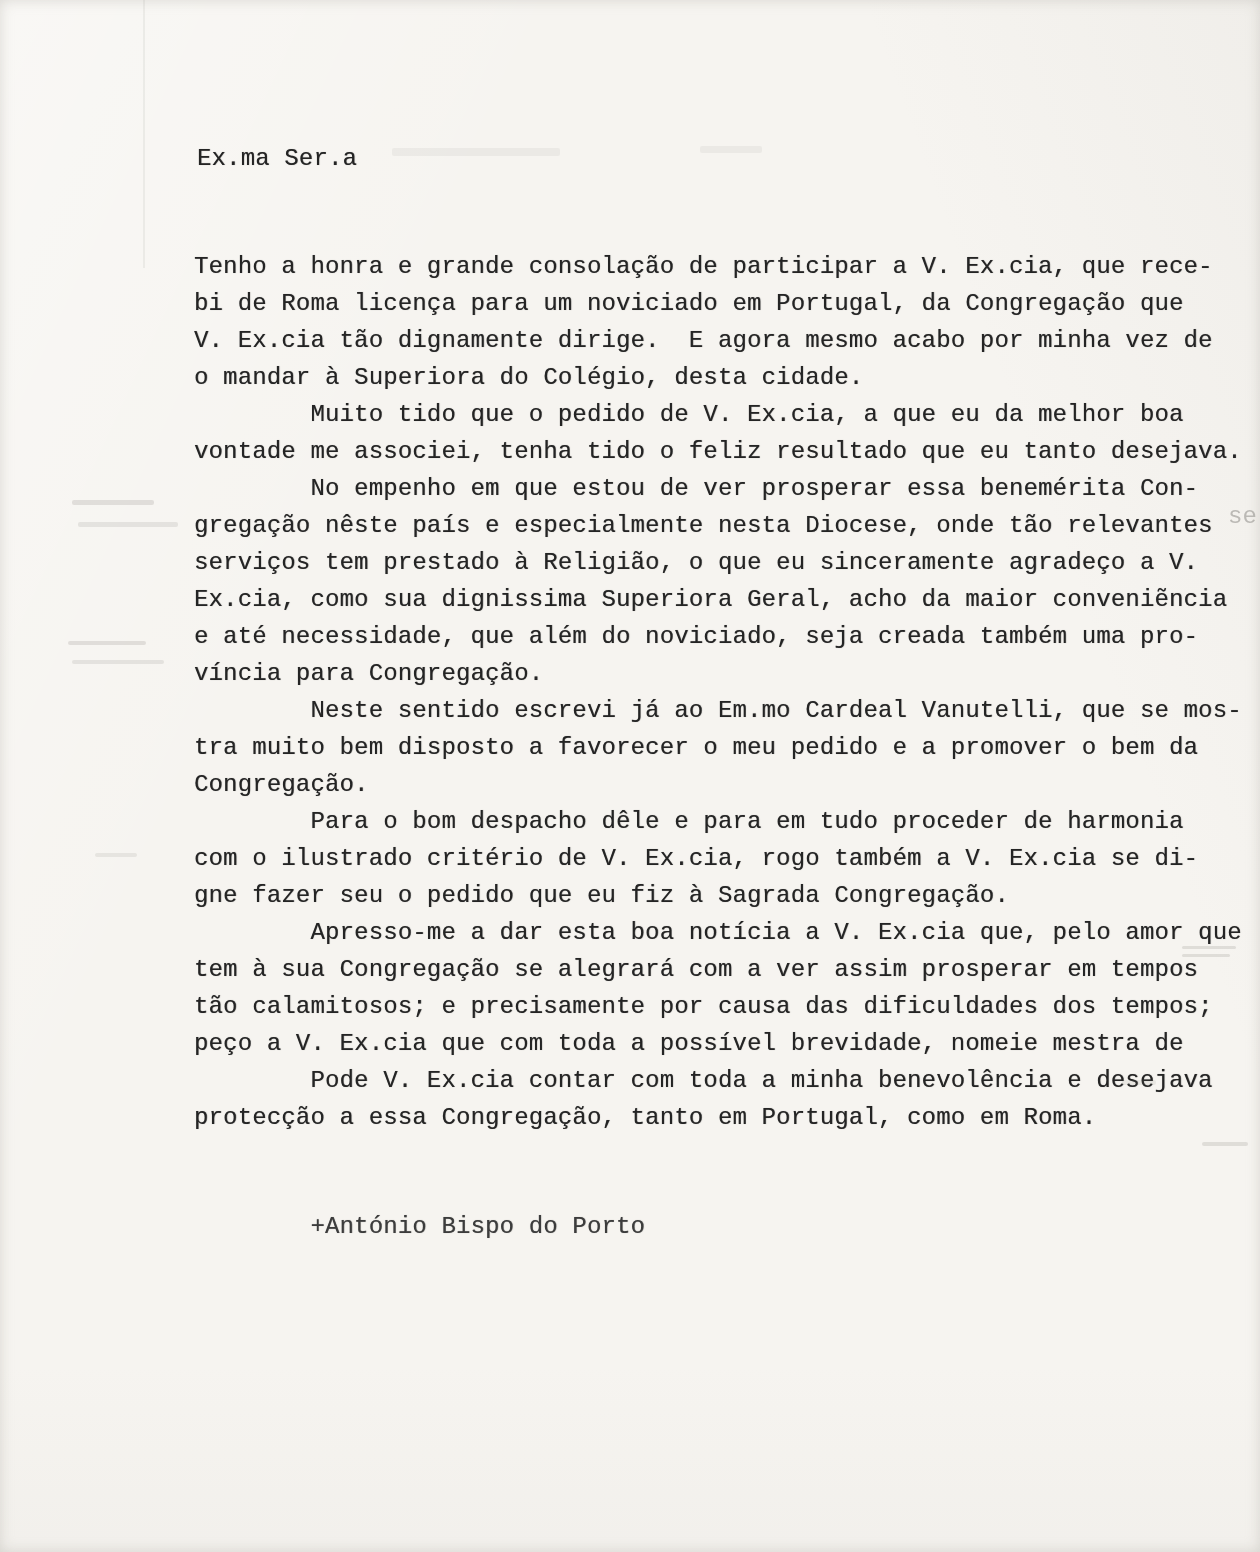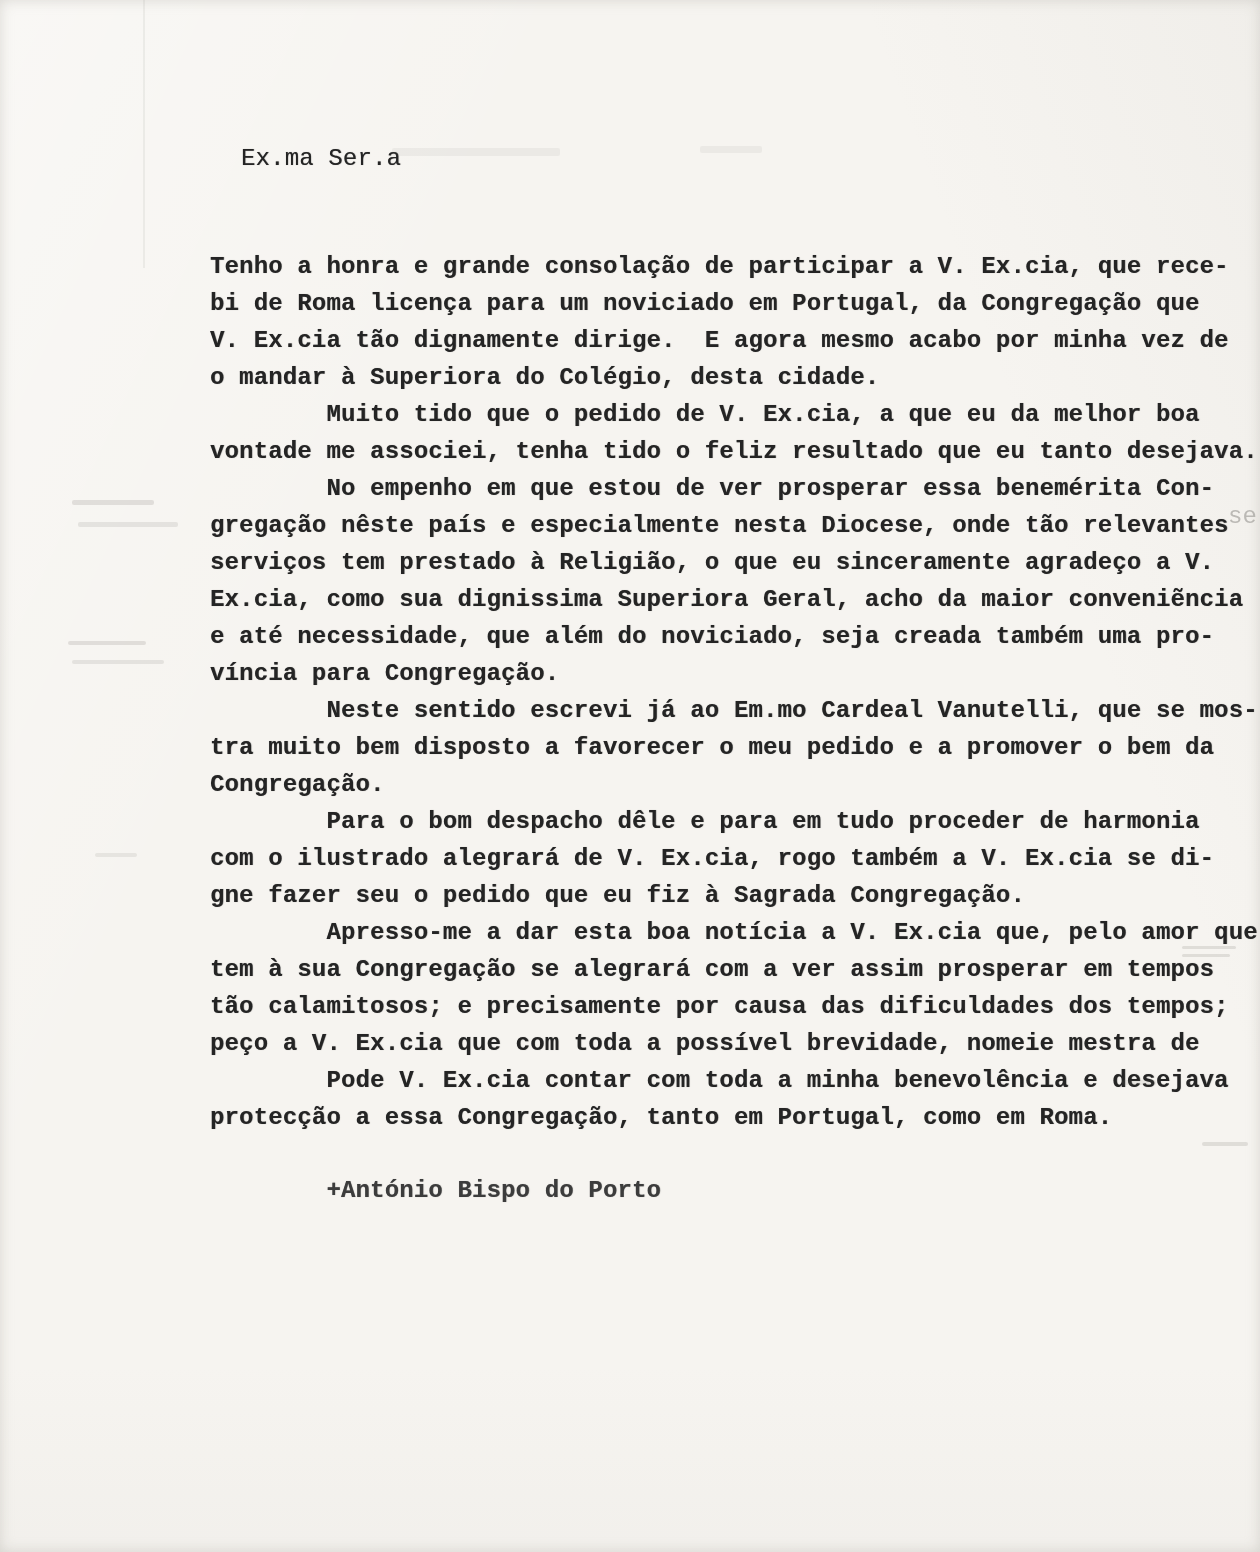--- a/index.html
+++ b/index.html
@@ -25,36 +25,34 @@
     font-size: 24px;
     line-height: 37px;
     letter-spacing: 0.15px;
     white-space: pre;
     text-shadow: 0.4px 0.4px 0.7px rgba(40,40,40,0.55);
   }
   .salutation {
     position: absolute;
     left: 197px;
     top: 140px;
-    margin-left: 44px;
   }
   .body-block {
     position: absolute;
-    left: 210px;
+    left: 194px;
     top: 248px;
-    font-weight: bold;
   }
   .line { min-height: 37px; }
   .closing-block {
     margin-top: 37px;
     color: #3c3c3c;
     text-shadow: 0.3px 0.3px 0.6px rgba(70,70,70,0.45);
   }
   .signature-block {
-    margin-top: 36px;
+    margin-top: 72px;
     color: #3c3c3c;
     text-shadow: 0.3px 0.3px 0.6px rgba(70,70,70,0.45);
   }
   
   .bleed-fragment {
     position: absolute;
     left: 1228px;
     top: 498px;
     font-size: 24px;
     line-height: 37px;
@@ -104,21 +102,21 @@
     <div class="typed line">        No empenho em que estou de ver prosperar essa benemérita Con-</div>
     <div class="typed line">gregação nêste país e especialmente nesta Diocese, onde tão relevantes</div>
     <div class="typed line">serviços tem prestado à Religião, o que eu sinceramente agradeço a V.</div>
     <div class="typed line">Ex.cia, como sua dignissima Superiora Geral, acho da maior conveniẽncia</div>
     <div class="typed line">e até necessidade, que além do noviciado, seja creada também uma pro-</div>
     <div class="typed line">víncia para Congregação.</div>
     <div class="typed line">        Neste sentido escrevi já ao Em.mo Cardeal Vanutelli, que se mos-</div>
     <div class="typed line">tra muito bem disposto a favorecer o meu pedido e a promover o bem da</div>
     <div class="typed line">Congregação.</div>
     <div class="typed line">        Para o bom despacho dêle e para em tudo proceder de harmonia</div>
-    <div class="typed line">com o ilustrado alegrará de V. Ex.cia, rogo também a V. Ex.cia se di-</div>
+    <div class="typed line">com o ilustrado critério de V. Ex.cia, rogo também a V. Ex.cia se di-</div>
     <div class="typed line">gne fazer seu o pedido que eu fiz à Sagrada Congregação.</div>
     <div class="typed line">        Apresso-me a dar esta boa notícia a V. Ex.cia que, pelo amor que</div>
     <div class="typed line">tem à sua Congregação se alegrará com a ver assim prosperar em tempos</div>
     <div class="typed line">tão calamitosos; e precisamente por causa das dificuldades dos tempos;</div>
     <div class="typed line">peço a V. Ex.cia que com toda a possível brevidade, nomeie mestra de</div>
     <div class="typed line">        Pode V. Ex.cia contar com toda a minha benevolência e desejava</div>
     <div class="typed line">protecção a essa Congregação, tanto em Portugal, como em Roma.</div>
 
 
     <div class="signature-block">

